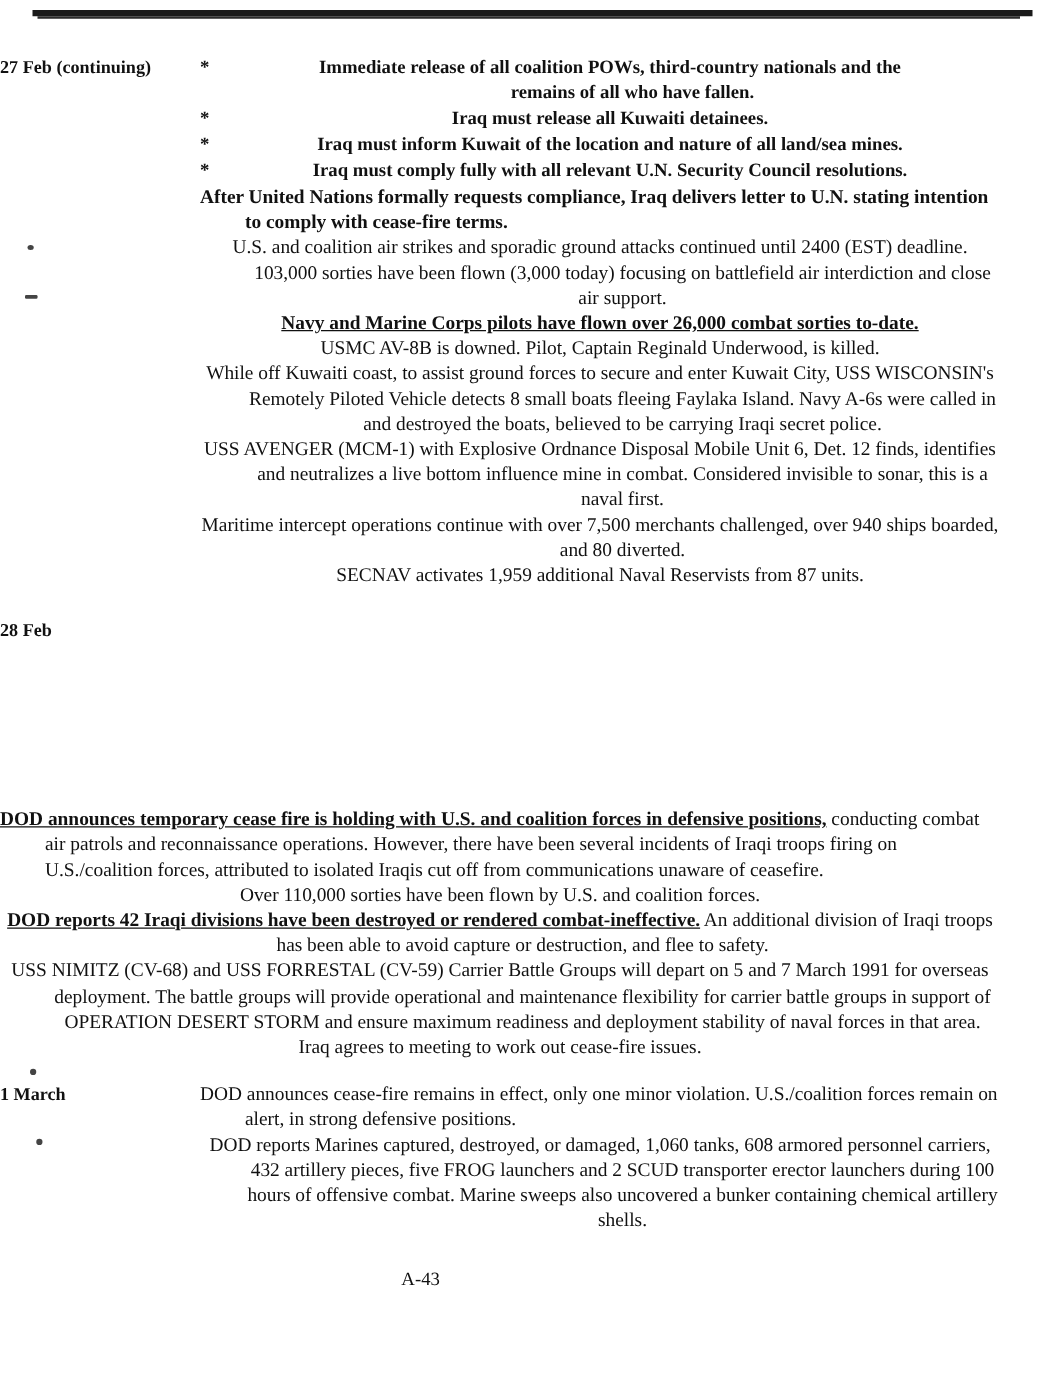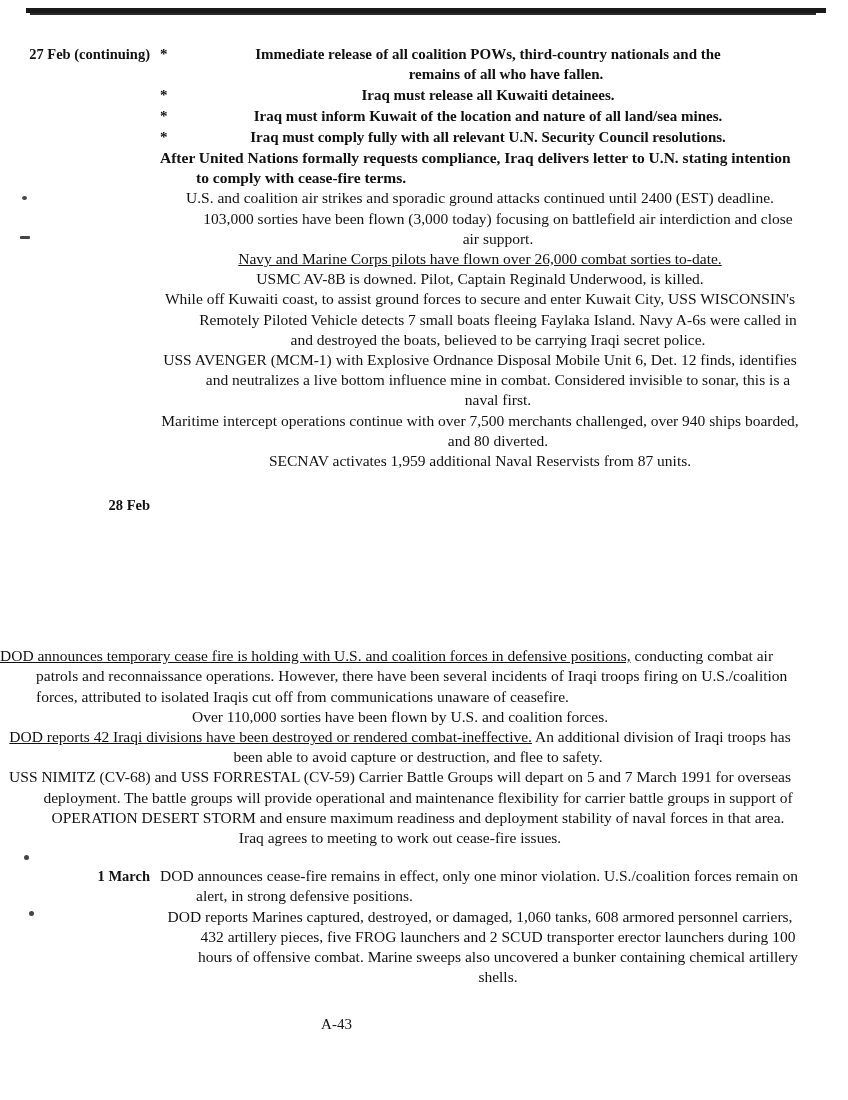--- a/index.html
+++ b/index.html
@@ -45,21 +45,20 @@
   }
   .entry {
     display: flex;
     flex-direction: row;
     align-items: flex-start;
     margin-bottom: 18px;
   }
   .date-col {
     width: 150px;
     flex: 0 0 150px;
-    text-align: right;
     padding-right: 10px;
     font-weight: bold;
     font-size: 14.5px;
     line-height: 19.5px;
     padding-top: 1px;
   }
   .date-col.small {
     font-size: 14.5px;
   }
   .body-col {
@@ -95,20 +94,21 @@
     padding-left: 36px;
     text-indent: -36px;
     margin: 0 0 0 0;
   }
   .para + .para {
     margin-top: 0;
     text-align: center;
   }
   .u {
     text-decoration: underline;
+    font-weight: bold;
   }
   .bold {
     font-weight: bold;
   }
   .folio {
     position: absolute;
     top: 1016px;
     left: 0;
     width: 673px;
     text-align: center;
@@ -161,21 +161,21 @@
 
         <div class="bullet">
           <span class="star">*</span>
           <span class="btext">Iraq must comply fully with all relevant U.N. Security Council resolutions.</span>
         </div>
 
         <div class="para bold">After United Nations formally requests compliance, Iraq delivers letter to U.N. stating intention to comply with cease-fire terms.</div>
         <div class="para">U.S. and coalition air strikes and sporadic ground attacks continued until 2400 (EST) deadline.  103,000 sorties have been flown (3,000 today) focusing on battlefield air interdiction and close air support.</div>
         <div class="para u">Navy and Marine Corps pilots have flown over 26,000 combat sorties to-date.</div>
         <div class="para">USMC AV-8B is downed.  Pilot, Captain Reginald Underwood, is killed.</div>
-        <div class="para">While off Kuwaiti coast, to assist  ground forces to secure and enter Kuwait City, USS WISCONSIN's Remotely Piloted Vehicle detects 7 small boats fleeing Faylaka Island.  Navy A-6s were called in and destroyed the boats, believed to be carrying Iraqi secret police.</div>
+        <div class="para">While off Kuwaiti coast, to assist  ground forces to secure and enter Kuwait City, USS WISCONSIN's Remotely Piloted Vehicle detects 8 small boats fleeing Faylaka Island.  Navy A-6s were called in and destroyed the boats, believed to be carrying Iraqi secret police.</div>
         <div class="para">USS AVENGER (MCM-1) with Explosive Ordnance Disposal Mobile Unit 6, Det. 12 finds, identifies and neutralizes a live bottom influence mine in combat.  Considered invisible to sonar, this is a naval first.</div>
         <div class="para">Maritime intercept operations continue with over 7,500 merchants challenged, over 940 ships boarded, and 80 diverted.</div>
         <div class="para">SECNAV activates 1,959 additional Naval Reservists from 87 units.</div>
 
       </div>
     </div>
 
     <div class="entry" style="margin-top:24px;flex-direction:column;">
       <div class="date-col">28 Feb</div>
       <div class="body-col">

